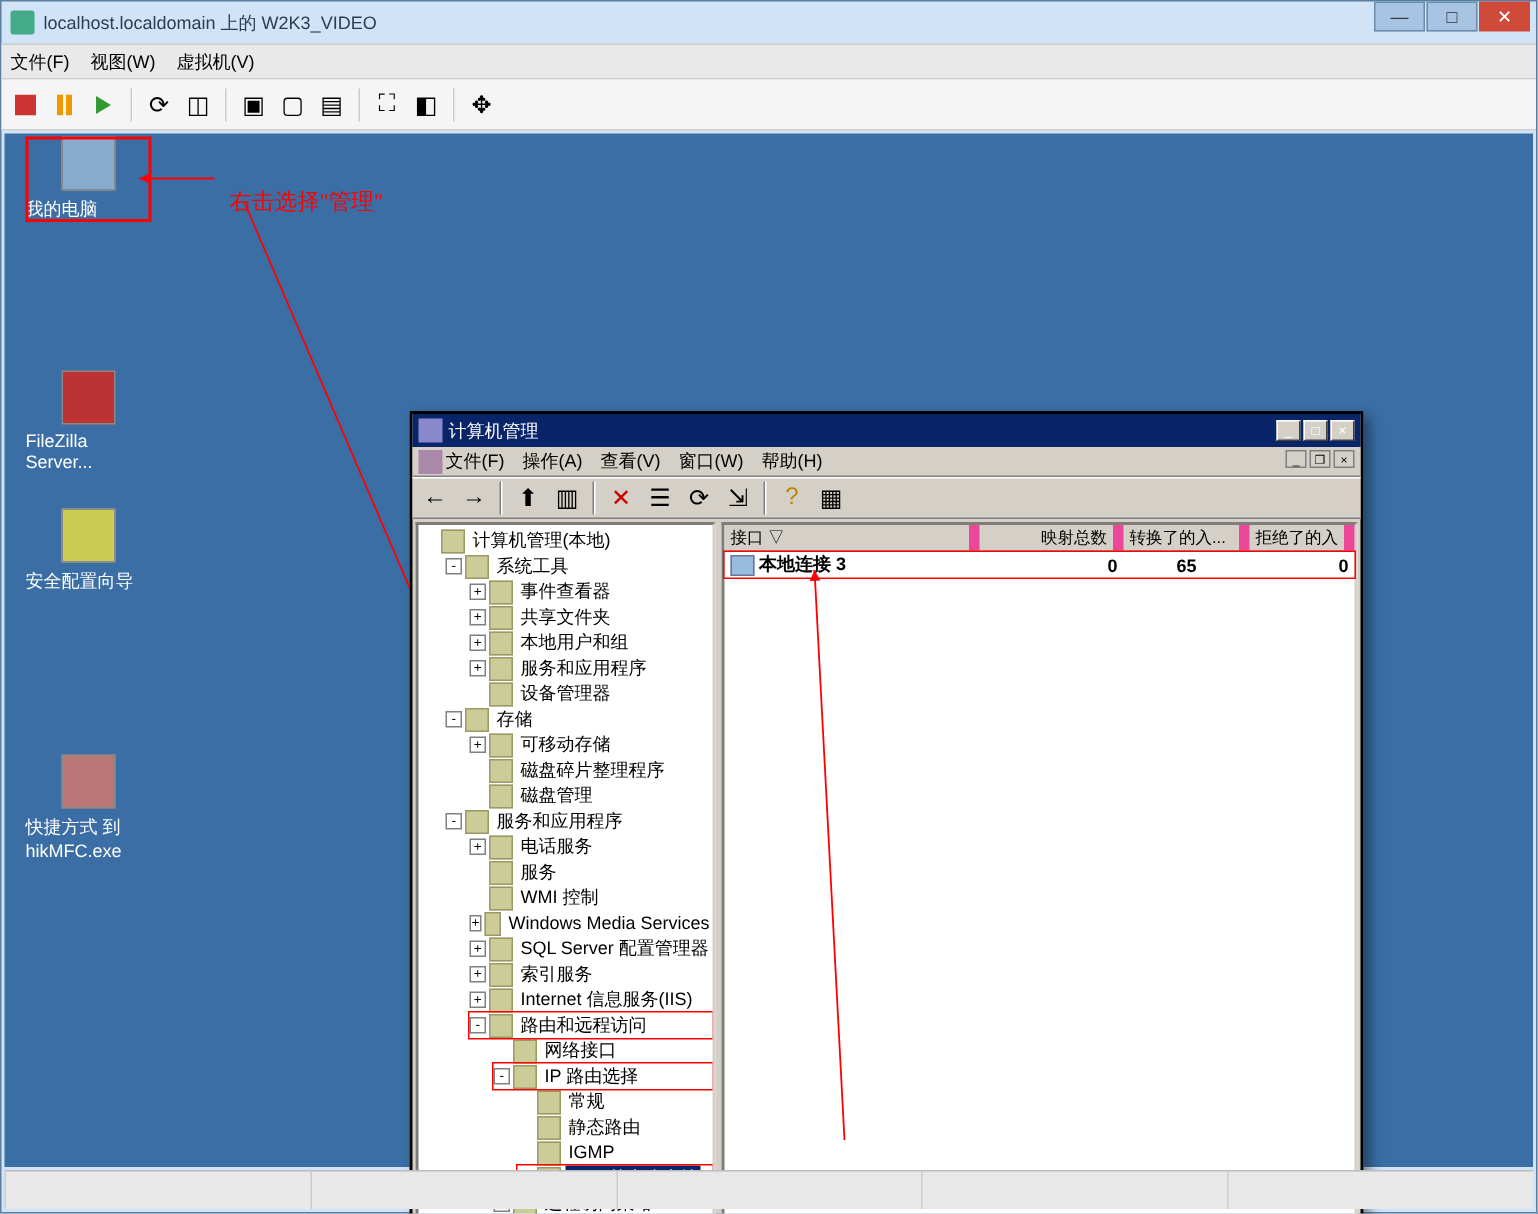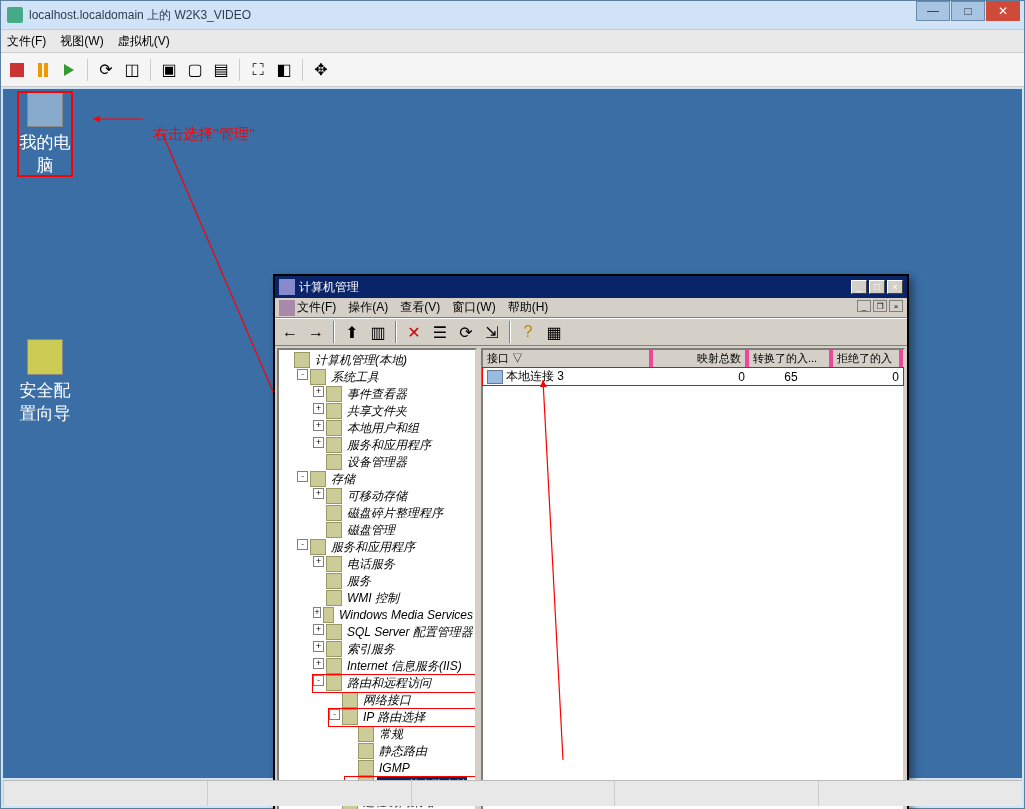--- a/index.html
+++ b/index.html
@@ -13,21 +13,21 @@
   .win7-ctrls .mn,.win7-ctrls .mx { background:#a7c4e2; color:#333; border:1px solid #6b8bab; }
   .win7-ctrls .cl { background:#d04a3a; }
   .menubar { height:24px; background:#e9e9e9; border-top:1px solid #ccc; border-bottom:1px solid #ccc; display:flex; align-items:center; font-size:12px; padding:0 6px; gap:14px; }
   .toolbar { height:34px; background:#f5f5f5; border-bottom:1px solid #ccc; display:flex; align-items:center; padding:0 6px; gap:6px; }
   .tb-btn { width:20px;height:20px; display:flex;align-items:center;justify-content:center; }
   .tb-sep { width:1px; height:22px; background:#ccc; margin:0 2px; }
   .guest { position:absolute; left:2px; right:2px; top:88px; bottom:30px; background:#3a6ea5; }
   .win7-status { position:absolute; left:2px; right:2px; bottom:2px; height:26px; background:#e8e8e8; border-top:1px solid #bbb; display:flex; }
   .win7-status div { flex:1; border-left:1px solid #ccc; }
   
-  .dicon { position:absolute; width:56px; text-align:center; font-size:17px; color:#fff; cursor:pointer; }
+  .dicon { position:absolute; width:84px; text-align:left; font-size:12px; color:#fff; cursor:pointer; }
   .dicon .ico { width:36px;height:36px; margin:0 auto 4px; background:#d8d8d8; border:1px solid #888; }
   .dicon.sel { outline:2px solid #f00; outline-offset:-2px; }
   
   .anno { position:absolute; color:#f00; font-size:15px; font-family:SimSun; }
   svg.arrow { position:absolute; pointer-events:none; }
   
   .mmc { position:absolute; left:270px; top:185px; width:636px; height:572px; background:#d4d0c8; border:2px solid #000; box-shadow:4px 4px 8px rgba(0,0,0,.4); }
   .mmc-title { height:22px; background:#0a246a; color:#fff; display:flex; align-items:center; font-size:12px; padding:0 4px; }
   .mmc-title .ico16 { width:16px;height:16px;margin-right:4px;background:#88c; }
   .mmc-ctrls { margin-left:auto; display:flex; gap:2px; }
@@ -39,33 +39,33 @@
   .mmc-sub div { width:14px;height:12px;background:#d4d0c8;border:1px solid #808080;font-size:8px;display:flex;align-items:center;justify-content:center; }
   .mmc-tb { height:28px; background:#d4d0c8; border-top:1px solid #fff; border-bottom:1px solid #808080; display:flex; align-items:center; padding:0 4px; gap:4px; }
   .mmc-tb .btn { width:22px;height:22px;display:flex;align-items:center;justify-content:center;border:1px solid transparent; }
   .mmc-tb .sep { width:2px;height:22px;border-left:1px solid #808080;border-right:1px solid #fff;margin:0 2px; }
   .mmc-body { position:absolute; top:72px; bottom:22px; left:2px; right:2px; display:flex; }
   .tree-pane { width:206px; background:#fff; border:2px inset #d4d0c8; overflow:auto; font-size:12px; }
   .list-pane { flex:1; background:#fff; border:2px inset #d4d0c8; margin-left:4px; font-size:12px; }
   
   .tree { padding:2px 0 2px 2px; }
   .tnode { white-space:nowrap; line-height:17px; }
-  .tnode .row { display:flex; align-items:flex-start; height:17px;font-style:italic; }
+  .tnode .row { display:flex; align-items:center; height:17px; }
   .tnode .exp { width:11px;height:11px;border:1px solid #808080;margin-right:2px;font-size:9px;line-height:9px;text-align:center;background:#fff;font-family:Arial;cursor:pointer; }
   .tnode .noexp { width:11px;height:11px;margin-right:2px; }
   .tnode .ticon { width:16px;height:16px;margin-right:3px;background:#cc9; border:1px solid #996; }
   .tnode .tlabel { padding:0 2px; }
   .tnode .tlabel.sel { background:#0a246a; color:#fff; }
   .tnode .kids { padding-left:16px; }
   .redbox { outline:1px solid #f00; }
   
   .cols { height:18px; display:flex; background:#d4d0c8; border-bottom:1px solid #808080; }
-  .cols .c { border-right:4px solid #ec4899; padding:1px 4px; font-size:11px; display:flex; align-items:center; }
+  .cols .c { border-right:7px solid #ec4899; padding:1px 4px; font-size:11px; display:flex; align-items:center; }
   .lrow { display:flex; height:17px; align-items:center; }
-  .lrow .c { padding:0 4px; font-size:12px; }
+  .lrow .c { padding:0 4px; font-size:12px;font-weight:bold; }
   .lrow .lic { width:16px;height:14px;background:#9bd;margin-right:3px;border:1px solid #679; }
 </style>
 </head>
 <body>
 
 <div class="win7">
   <div class="win7-title">
     <div class="t-icon"></div>
     <span>localhost.localdomain 上的 W2K3_VIDEO</span>
     <div class="win7-ctrls">
@@ -109,23 +109,31 @@
     <div class="tb-sep"></div>
     <div class="tb-btn">✥</div>
   </div>
 
   <div class="guest">
 
     <div class="dicon sel" style="left:14px;top:2px">
         <div class="ico" style="background:#8ac"></div>
         <div>我的电脑</div>
       </div>
+    <div class="dicon" style="left:14px;top:158px">
+        <div class="ico" style="background:#b33"></div>
+        <div>FileZilla Server...</div>
+      </div>
     <div class="dicon" style="left:14px;top:250px">
         <div class="ico" style="background:#cc5"></div>
         <div>安全配置向导</div>
+      </div>
+    <div class="dicon" style="left:14px;top:414px">
+        <div class="ico" style="background:#b77"></div>
+        <div>快捷方式 到 hikMFC.exe</div>
       </div>
 
     <div class="anno" style="left:150px;top:36px">右击选择"管理"</div>
     <svg class="arrow" style="left:60px;top:6px" width="320" height="480">
       <defs>
           <marker id="ah" markerWidth="8" markerHeight="8" refX="6" refY="3" orient="auto">
             <path d="M0,0 L6,3 L0,6 Z" fill="#f00"></path>
           </marker>
         </defs>
       <line x1="80" y1="24" x2="30" y2="24" stroke="#f00" stroke-width="1.2" marker-end="url(#ah)"></line>

